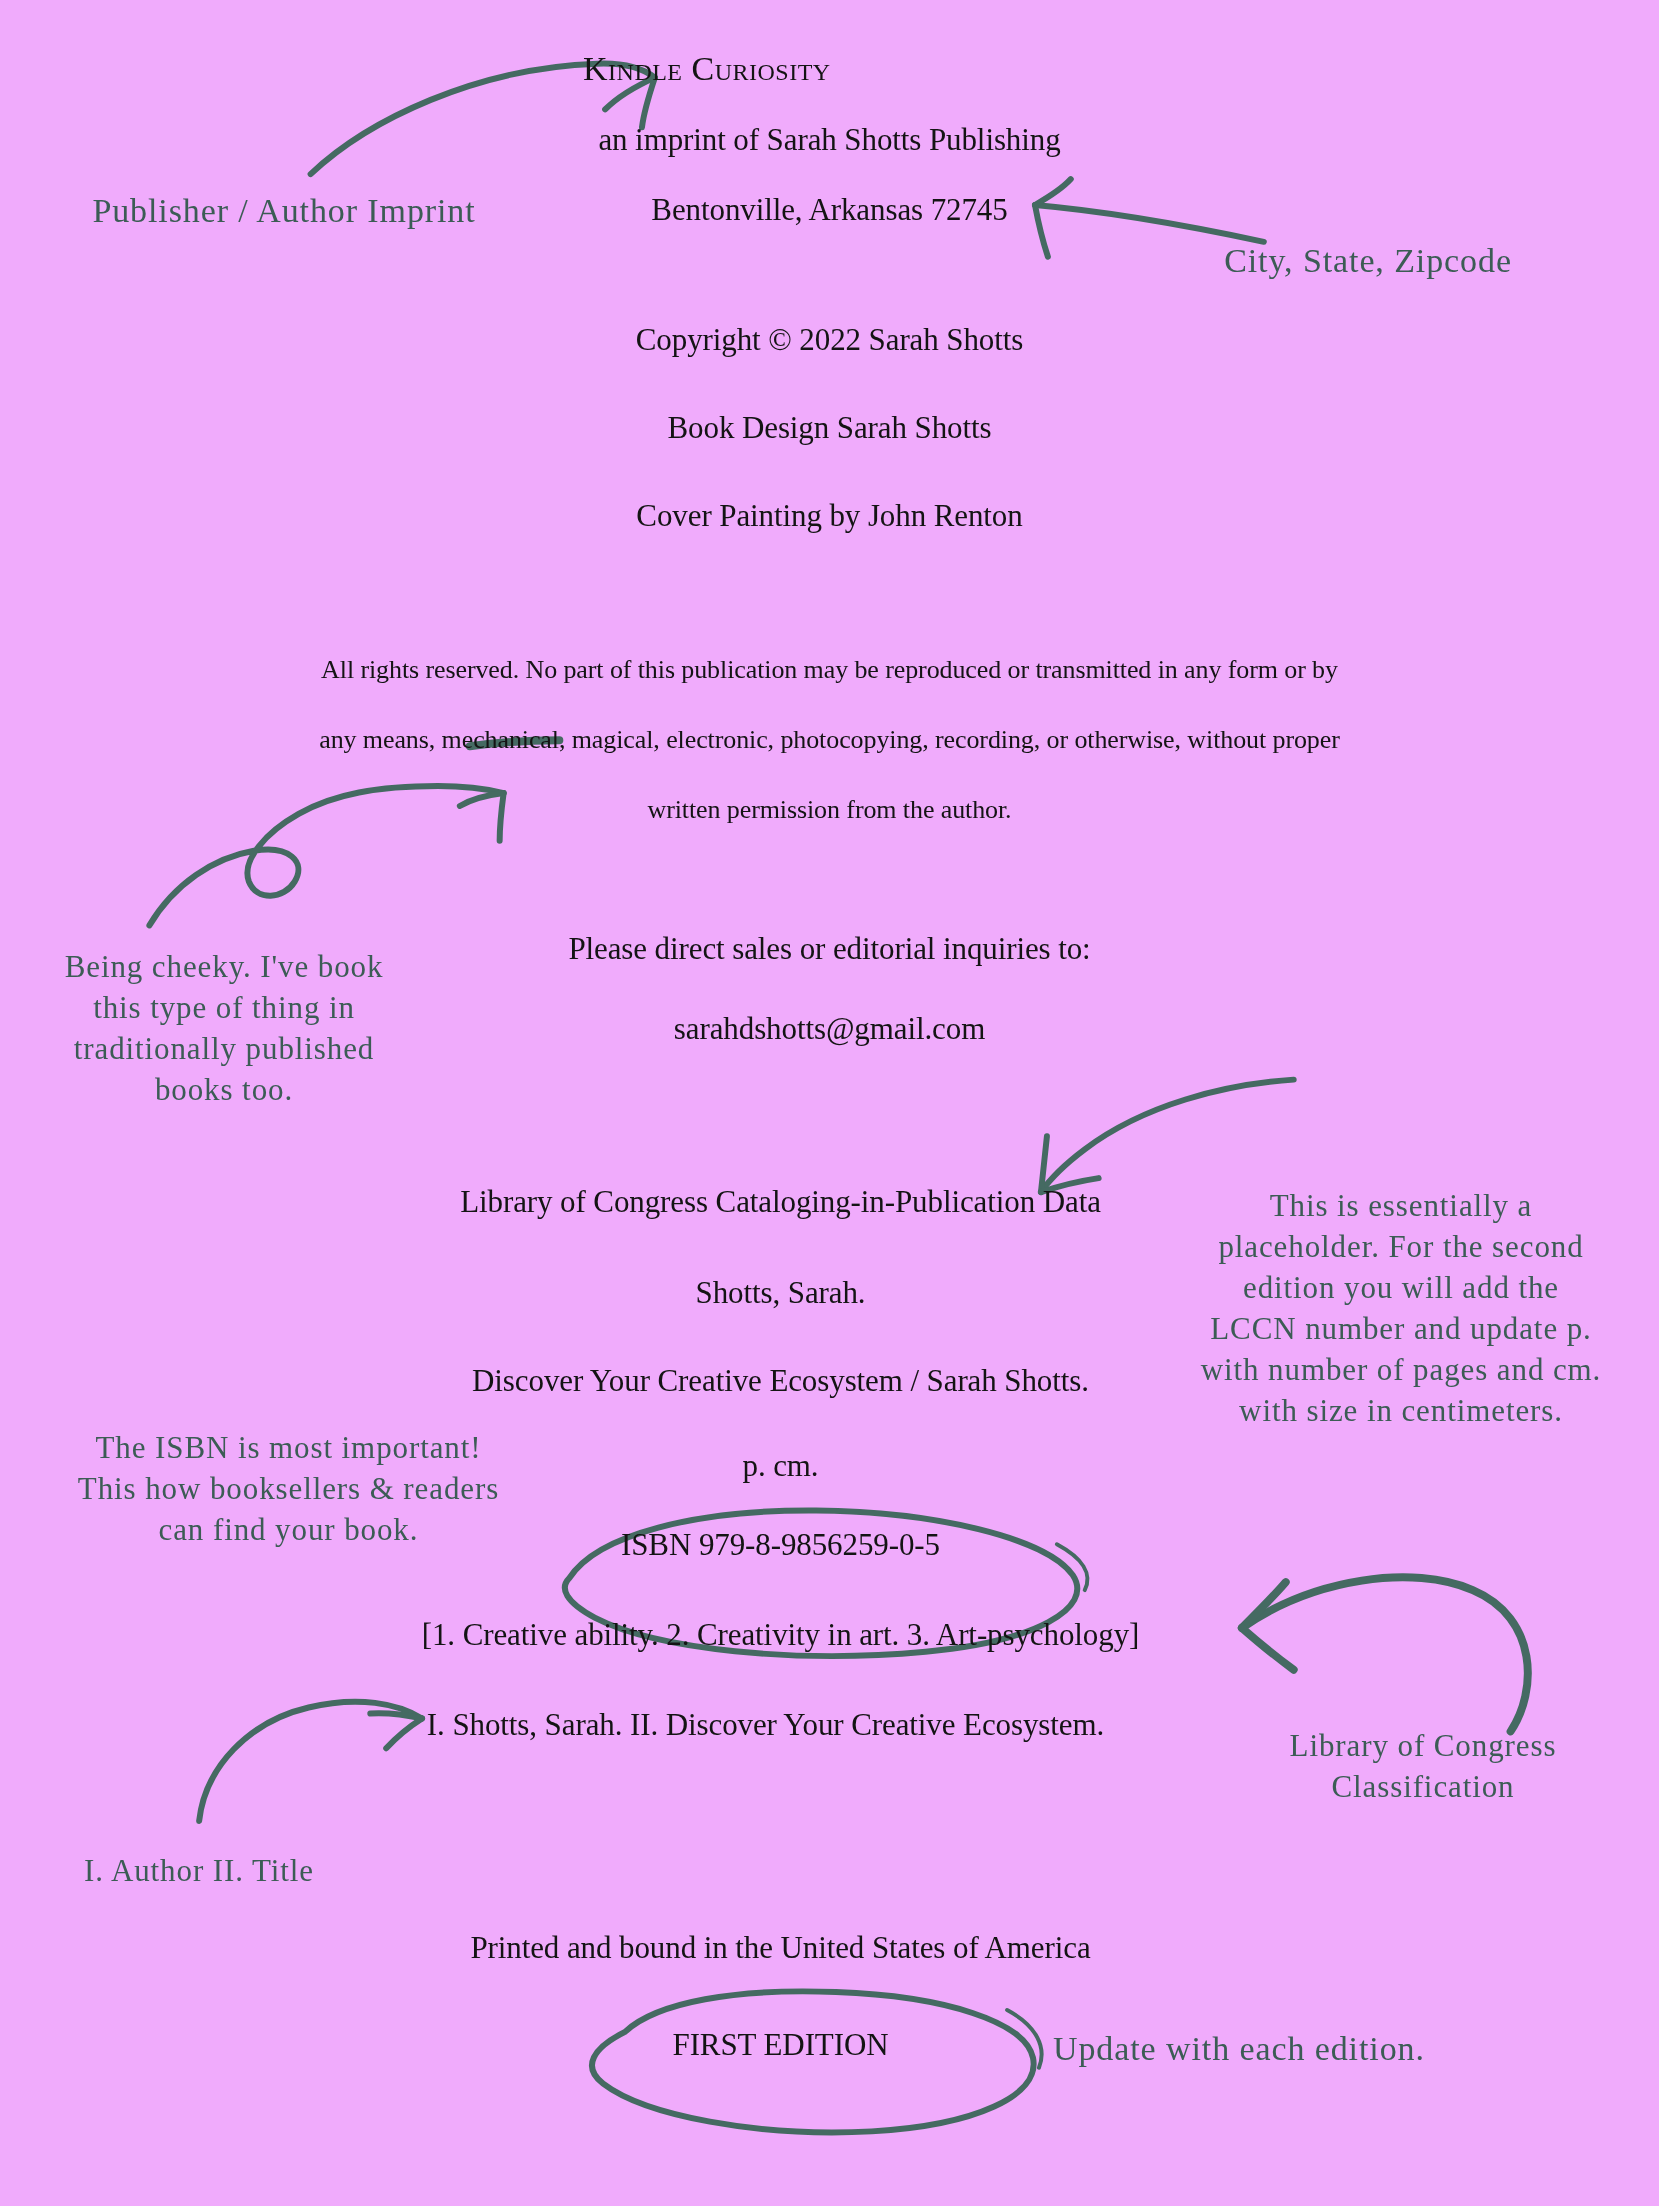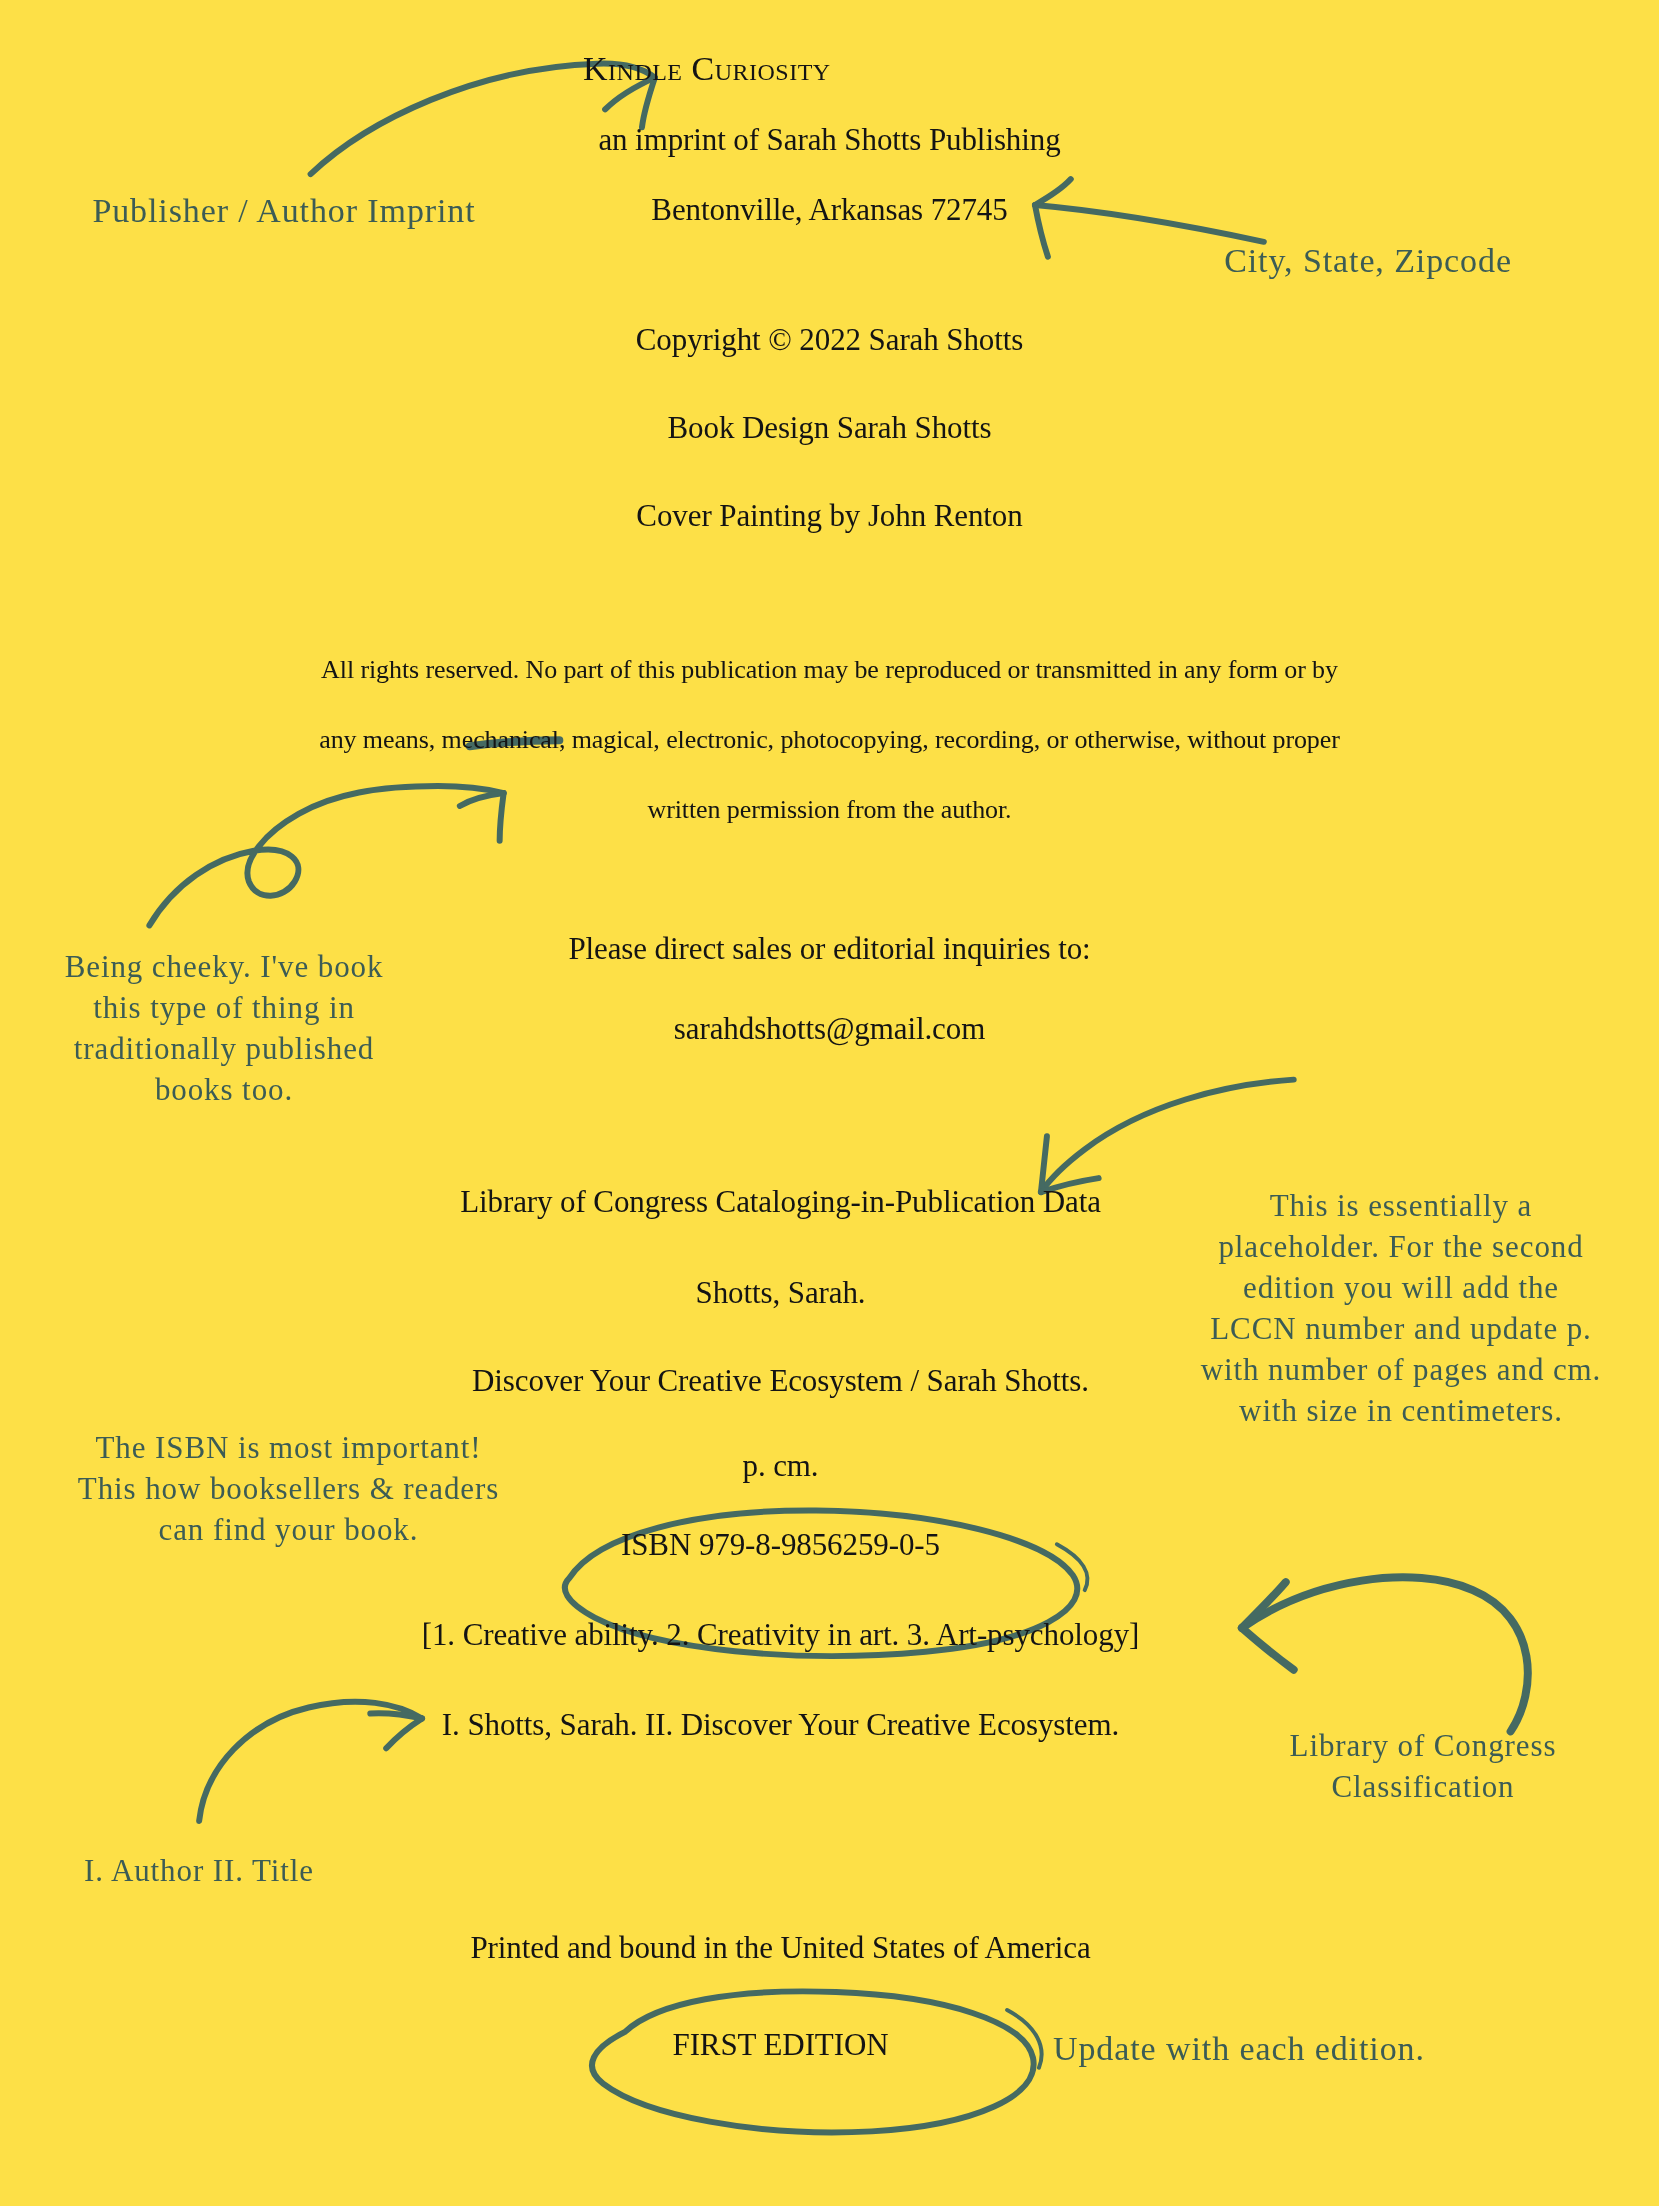--- a/index.html
+++ b/index.html
@@ -4,21 +4,21 @@
 <style>
   html, body {
     margin: 0;
     padding: 0;
     background: #ffffff;
   }
   #page {
     position: relative;
     width: 1660px;
     height: 2207px;
-    background: #fde047;
+    background: #f0abfc;
     overflow: hidden;
     font-family: "Liberation Serif", "DejaVu Serif", serif;
     color: #1a1a1a;
   }
 
   
   .printed {
     position: absolute;
     font-family: "Liberation Serif", "DejaVu Serif", serif;
     color: #141414;
@@ -142,21 +142,21 @@
   <div class="printed t-line" style="left:283px; top:1275px; width:995px;">Shotts, Sarah.</div>
 
   <div class="printed t-line" style="left:283px; top:1363px; width:995px;">Discover Your Creative Ecosystem / Sarah Shotts.</div>
 
   <div class="printed t-line" style="left:482px; top:1448px; width:597px;">p. cm.</div>
 
   <div class="printed t-line" style="left:482px; top:1527px; width:597px;">ISBN 979-8-9856259-0-5</div>
 
   <div class="printed t-line" style="left:283px; top:1617px; width:995px;">[1. Creative ability. 2. Creativity in art. 3. Art-psychology]</div>
 
-  <div class="printed t-line" style="left:283px; top:1707px; width:995px;">I. Shotts, Sarah. II. Discover Your Creative Ecosystem.</div>
+  <div class="printed t-line" style="left:268px; top:1707px; width:995px;">I. Shotts, Sarah. II. Discover Your Creative Ecosystem.</div>
 
   <div class="printed t-line" style="left:283px; top:1930px; width:995px;">Printed and bound in the United States of America</div>
 
   <div class="printed t-line" style="left:482px; top:2027px; width:597px;">FIRST EDITION</div>
 
   <div class="note note-lg" style="left:60px; top:189px; width:448px;">Publisher / Author Imprint</div>
 
   <div class="note note-lg" style="left:1199px; top:239px; width:338px;">City, State, Zipcode</div>
 
   <div class="note note-md" style="left:30px; top:947px; width:388px;">

